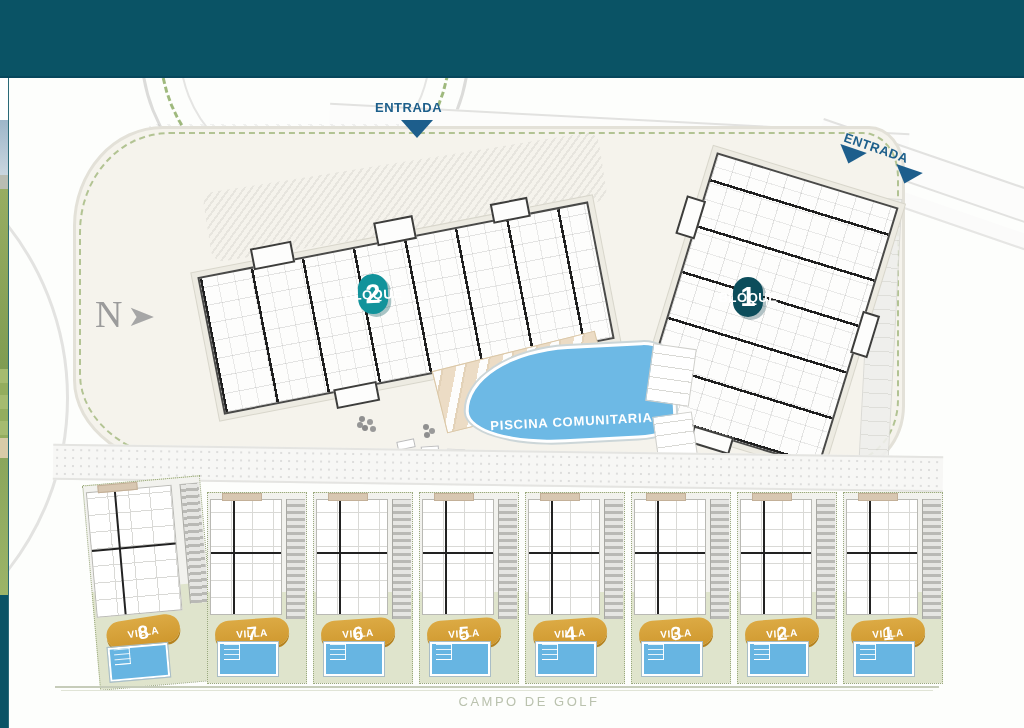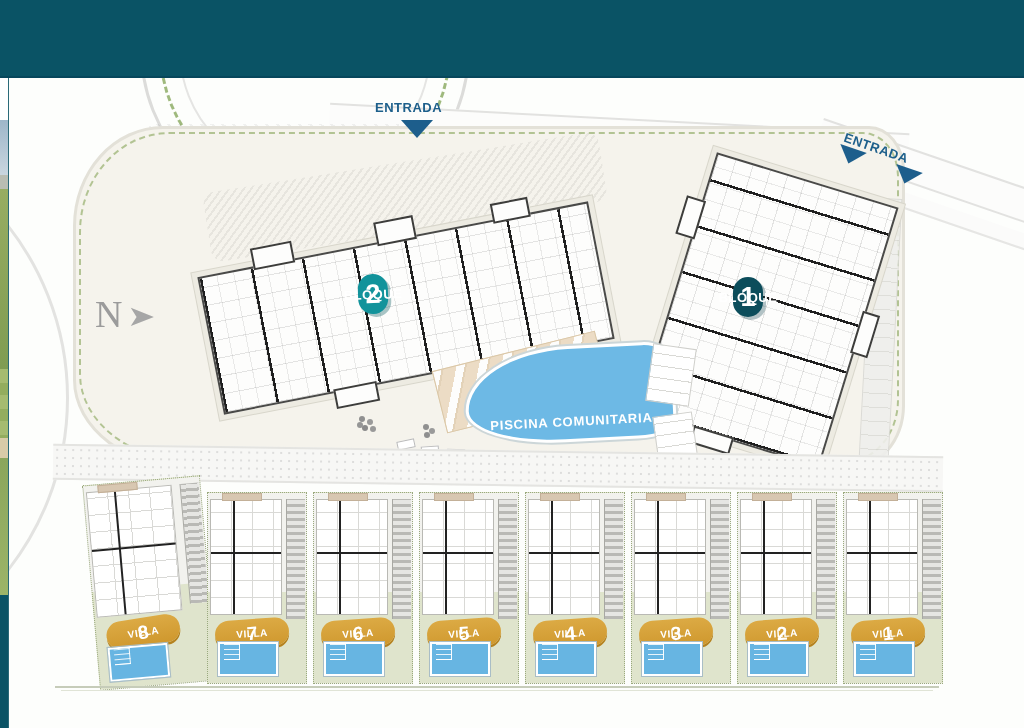--- a/index.html
+++ b/index.html
@@ -306,15 +306,16 @@
       <div class="drive"></div>
       <div class="badge-villa">
         <span class="vl">VILLA</span>
         <span class="vn">1</span>
       </div>
       <div class="vpool"></div>
     </div>
 
     <div class="boundary"></div>
     <div class="boundary2"></div>
+    <div class="golf-label">CAMPO DE GOLF</div>
 
   </div>
 </div>
 
 </body></html>

